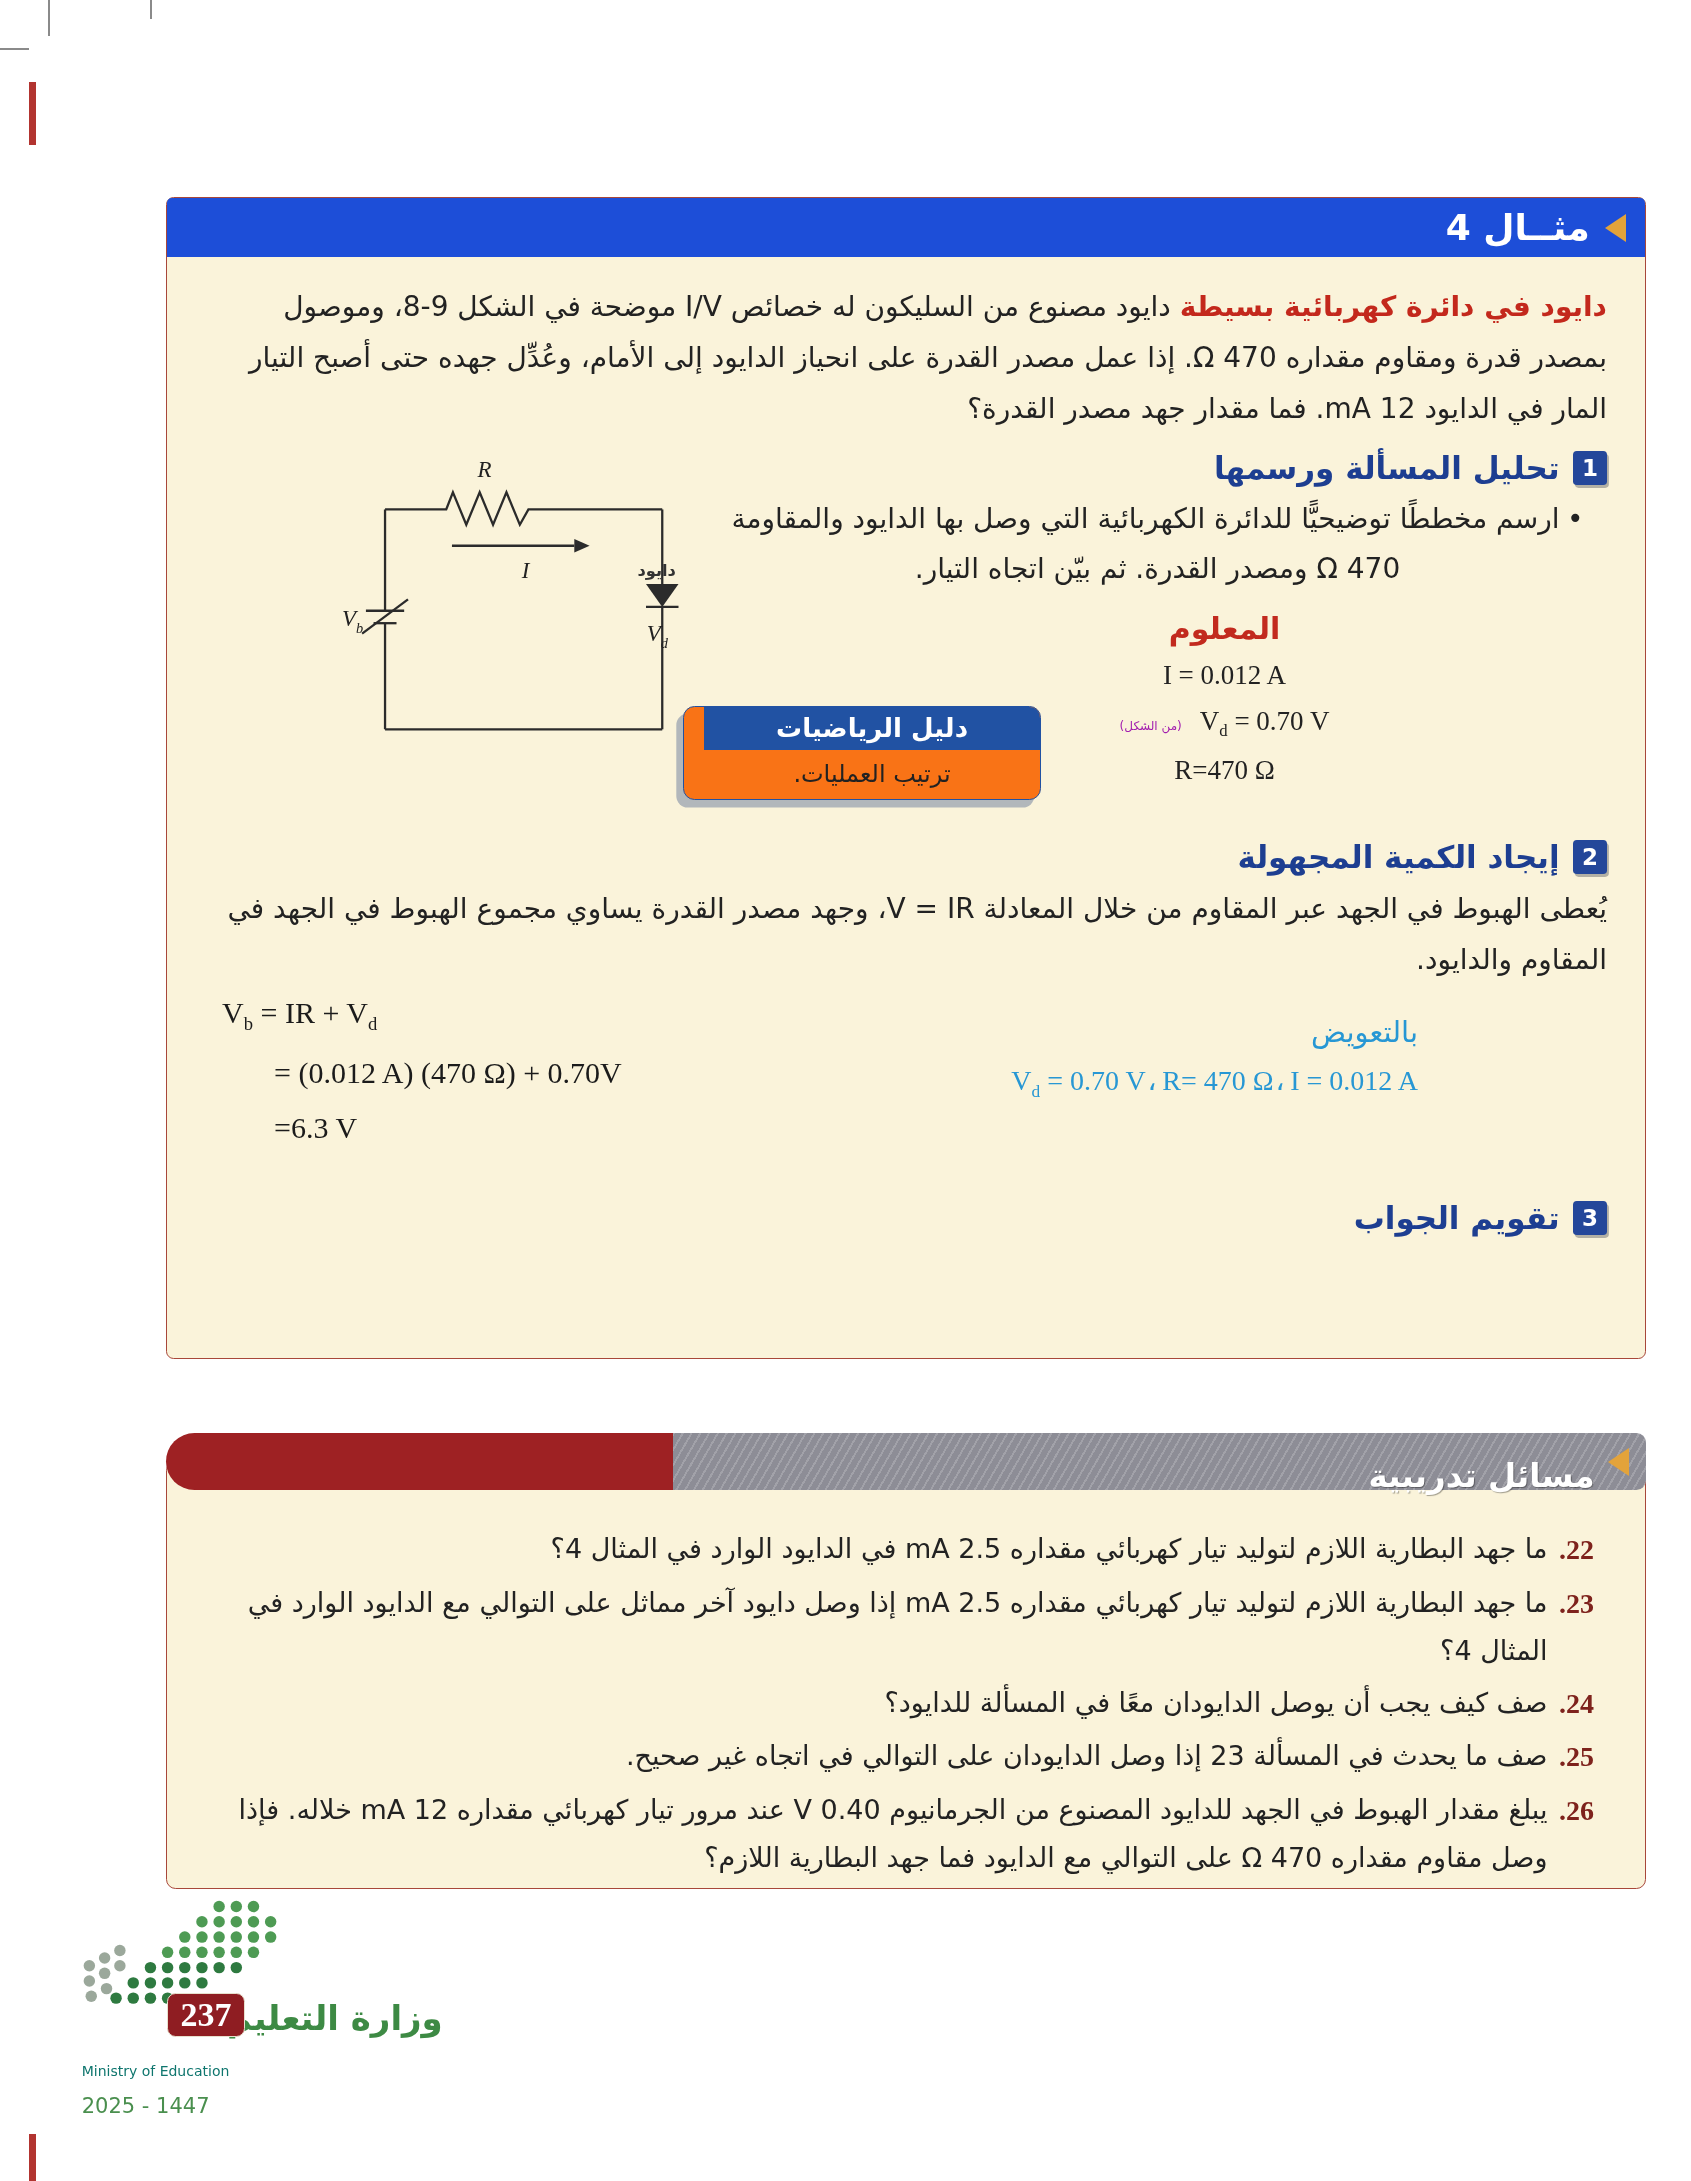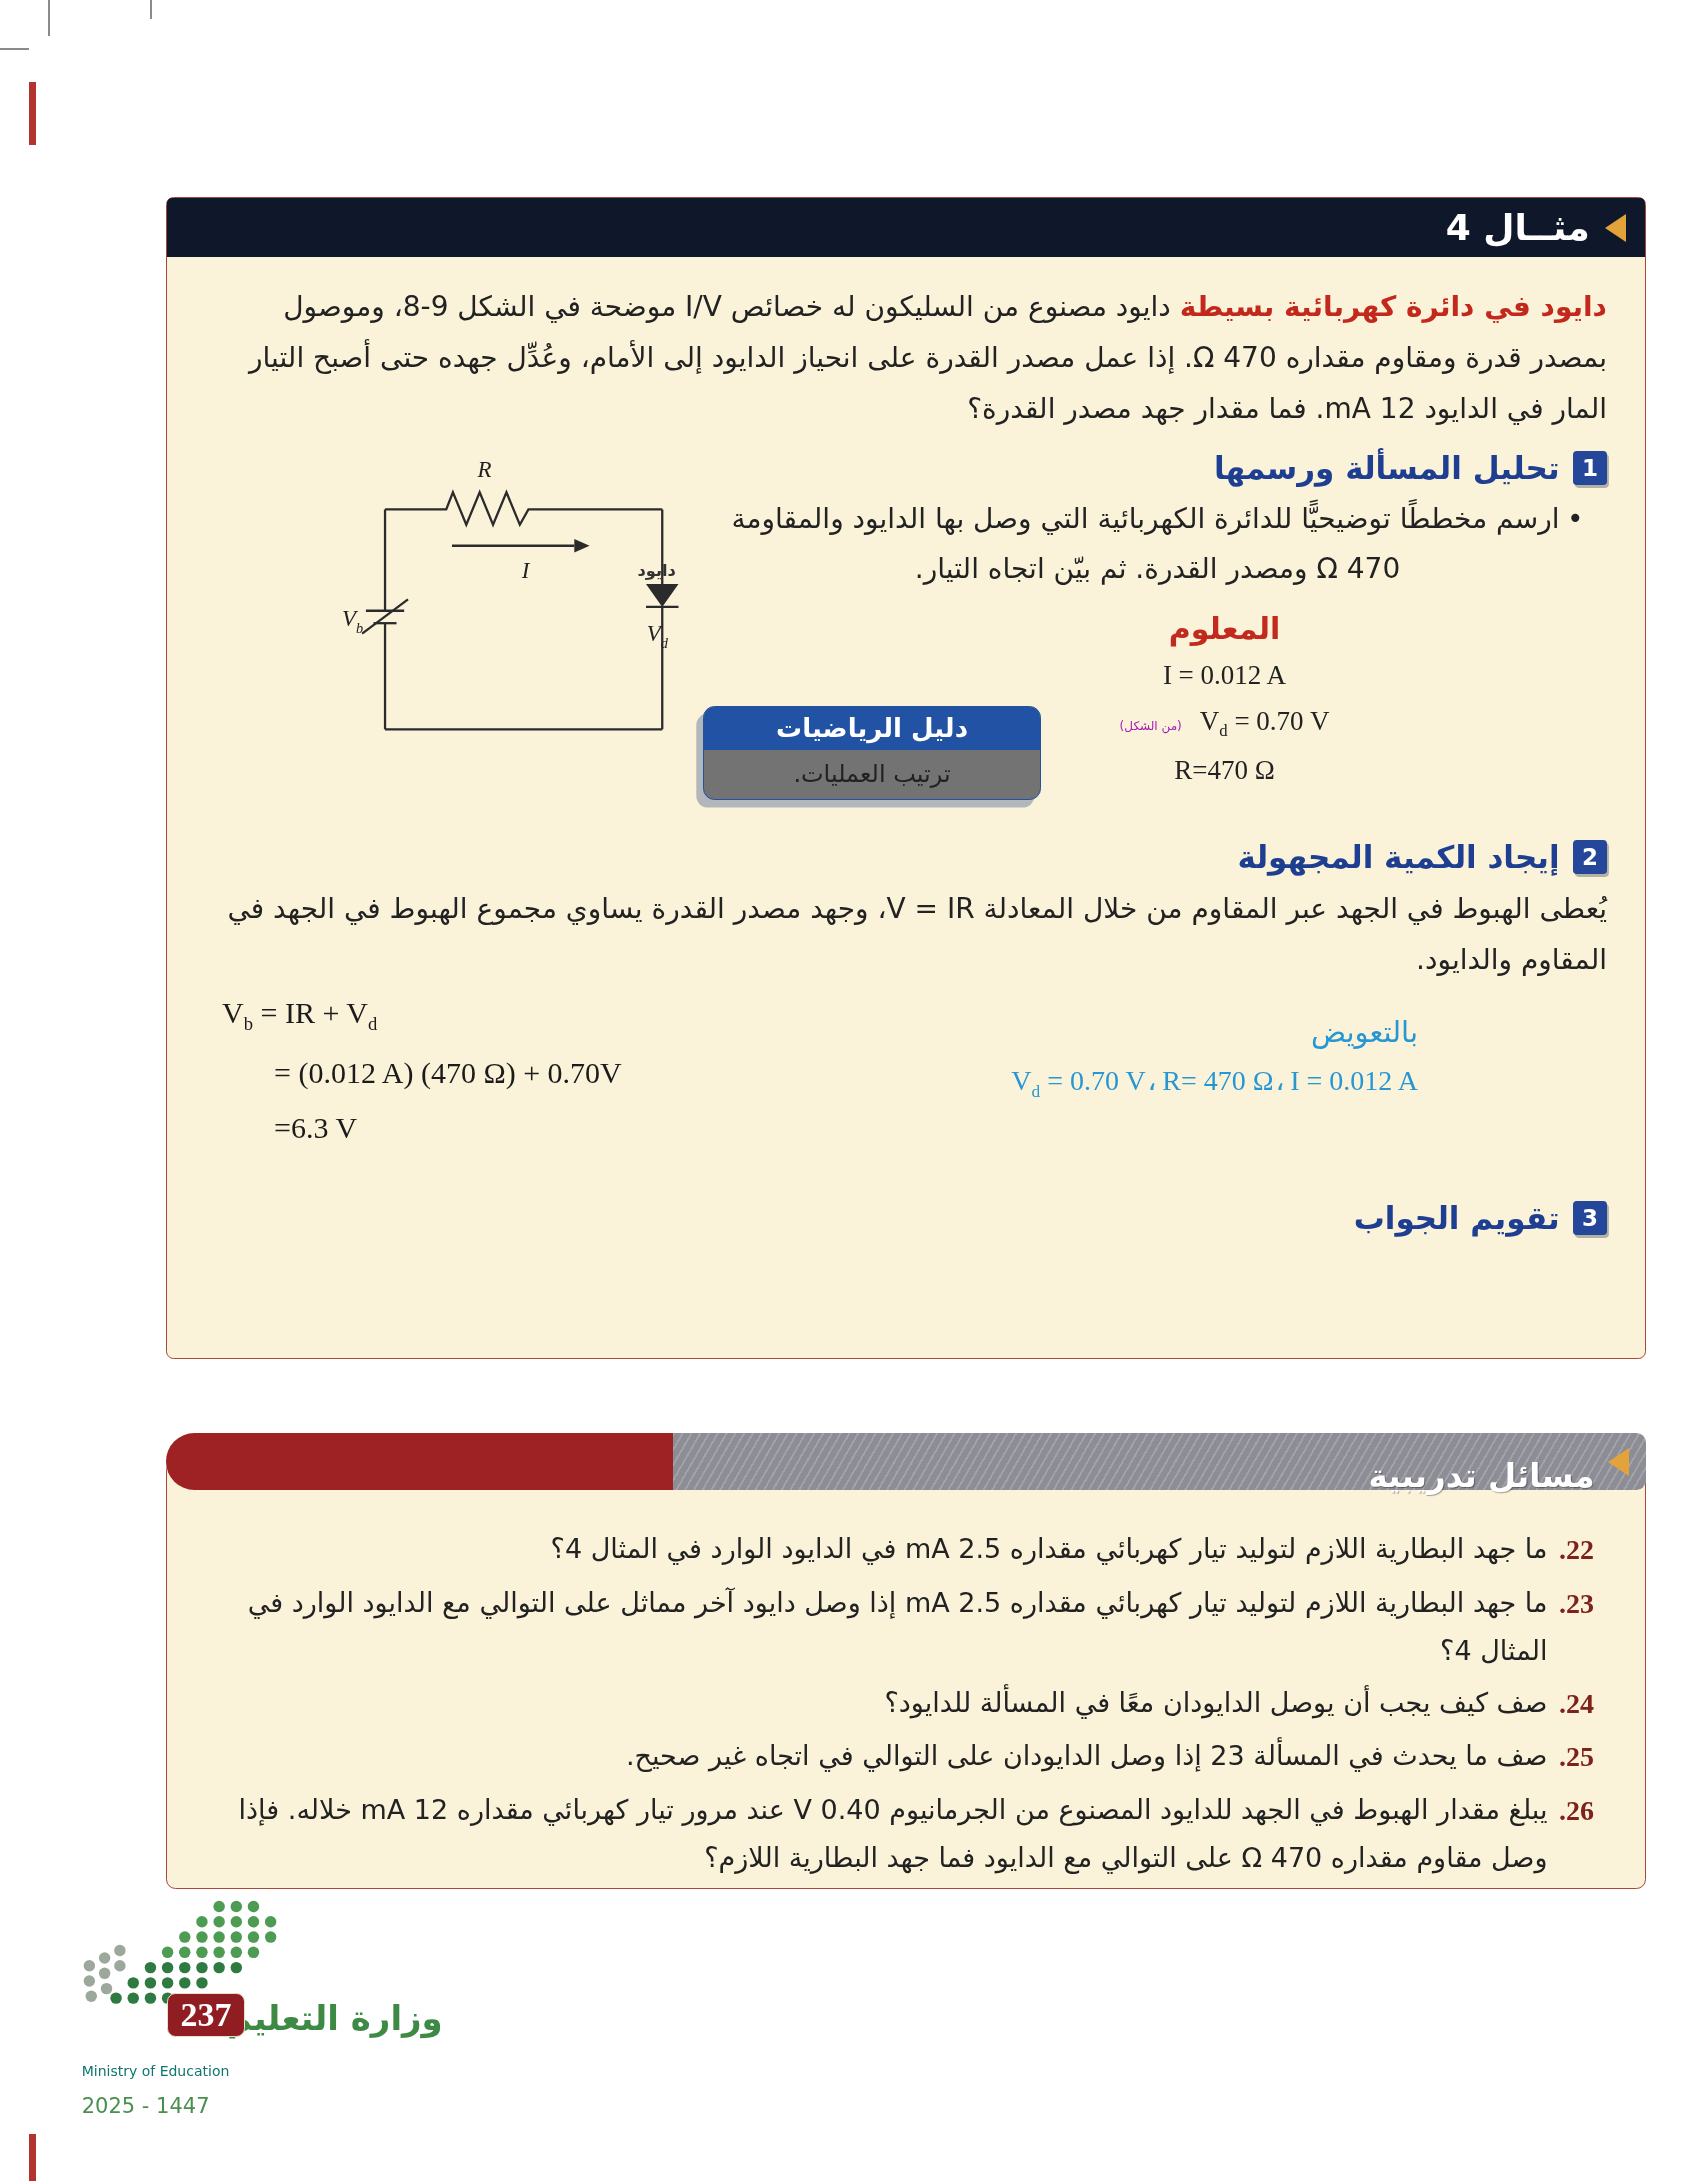--- a/index.html
+++ b/index.html
@@ -18,21 +18,21 @@
   .redmark{position:absolute;background:#b23430;width:6.7px;}
   .redmark.m1{left:29px;top:82px;height:63px;}
   .redmark.m2{left:29px;top:2134px;height:48px;}
 
   
   .example-box{
     position:absolute;left:166px;top:197px;width:1480px;height:1162px;
     background:#faf3da;border:1.9px solid #a8473a;border-radius:7.6px;box-sizing:border-box;
   }
   .example-header{
-    height:59px;background:#0f172a;border-radius:4.8px 4.8px 0 0;
+    height:59px;background:#1d4ed8;border-radius:4.8px 4.8px 0 0;
     display:flex;flex-direction:row;align-items:center;justify-content:flex-end;
     padding:0 19px;gap:15.3px;direction:ltr;
   }
   .example-title{color:#fff;font-weight:bold;font-size:36px;}
   .gold-arrow{width:0;height:0;border-top:14.3px solid transparent;border-bottom:14.3px solid transparent;border-right:21px solid #e3a33a;}
   .example-body{padding:25px 38px 0 38px;direction:rtl;font-size:28px;}
   .intro{margin:0;line-height:1.82;text-align:right;}
   .intro-lead{color:#c3281c;font-weight:bold;}
   .step-head{display:flex;align-items:center;gap:13.4px;margin:15.3px 0 7.6px 0;}
   .step-num{width:34px;height:34px;background:#24479a;color:#fff;display:flex;align-items:center;justify-content:center;
@@ -47,21 +47,21 @@
   .svgarabic{font-family:"DejaVu Sans",sans-serif;font-size:17px;font-weight:bold;fill:#333;}
   .bullet1{position:absolute;right:0;top:0;width:899px;line-height:1.8;text-align:center;}
   .bullet-dot{color:#222;margin-left:7.6px;}
   .ku-col{position:absolute;text-align:center;}
   .ku-known{right:225px;top:117px;width:315px;}
   .ku-unknown{right:559px;top:117px;width:306px;}
   .ku-head{color:#c22a1e;font-weight:bold;font-size:30px;margin-bottom:13.4px;}
   .ku-row{font-size:27px;margin-bottom:13.4px;white-space:nowrap;}
   .ku-note{color:#a21caf;font-size:12px;margin-right:18px;}
   .math-guide{position:absolute;right:566px;top:212px;width:336px;border:1.9px solid #2152a3;border-radius:11.5px;overflow:hidden;
-    background:#737373;box-shadow:-6.7px 7.6px 0 rgba(42,72,130,.35);}
+    background:#f97316;box-shadow:-6.7px 7.6px 0 rgba(42,72,130,.35);padding-left:20px;}
   .math-guide-head{background:#2152a3;color:#fff;text-align:center;font-weight:bold;font-size:26px;padding:6.7px 0;}
   .math-guide-body{padding:9.6px 0 11.5px 0;text-align:center;font-size:24px;color:#222;}
 
   .step2-text{margin:1.9px 0 7.6px 0;line-height:1.85;text-align:right;}
   .step2-work{position:relative;height:191px;}
   .equations{position:absolute;left:17px;top:1.9px;direction:ltr;text-align:left;
     font-family:"Liberation Serif","DejaVu Serif",serif;font-size:30px;color:#1b1b1b;}
   .eq-line{margin-bottom:21px;}
   .eq-indent{padding-left:52px;}
   .subst{position:absolute;right:189px;top:21px;width:612px;text-align:right;color:#2797d4;}

